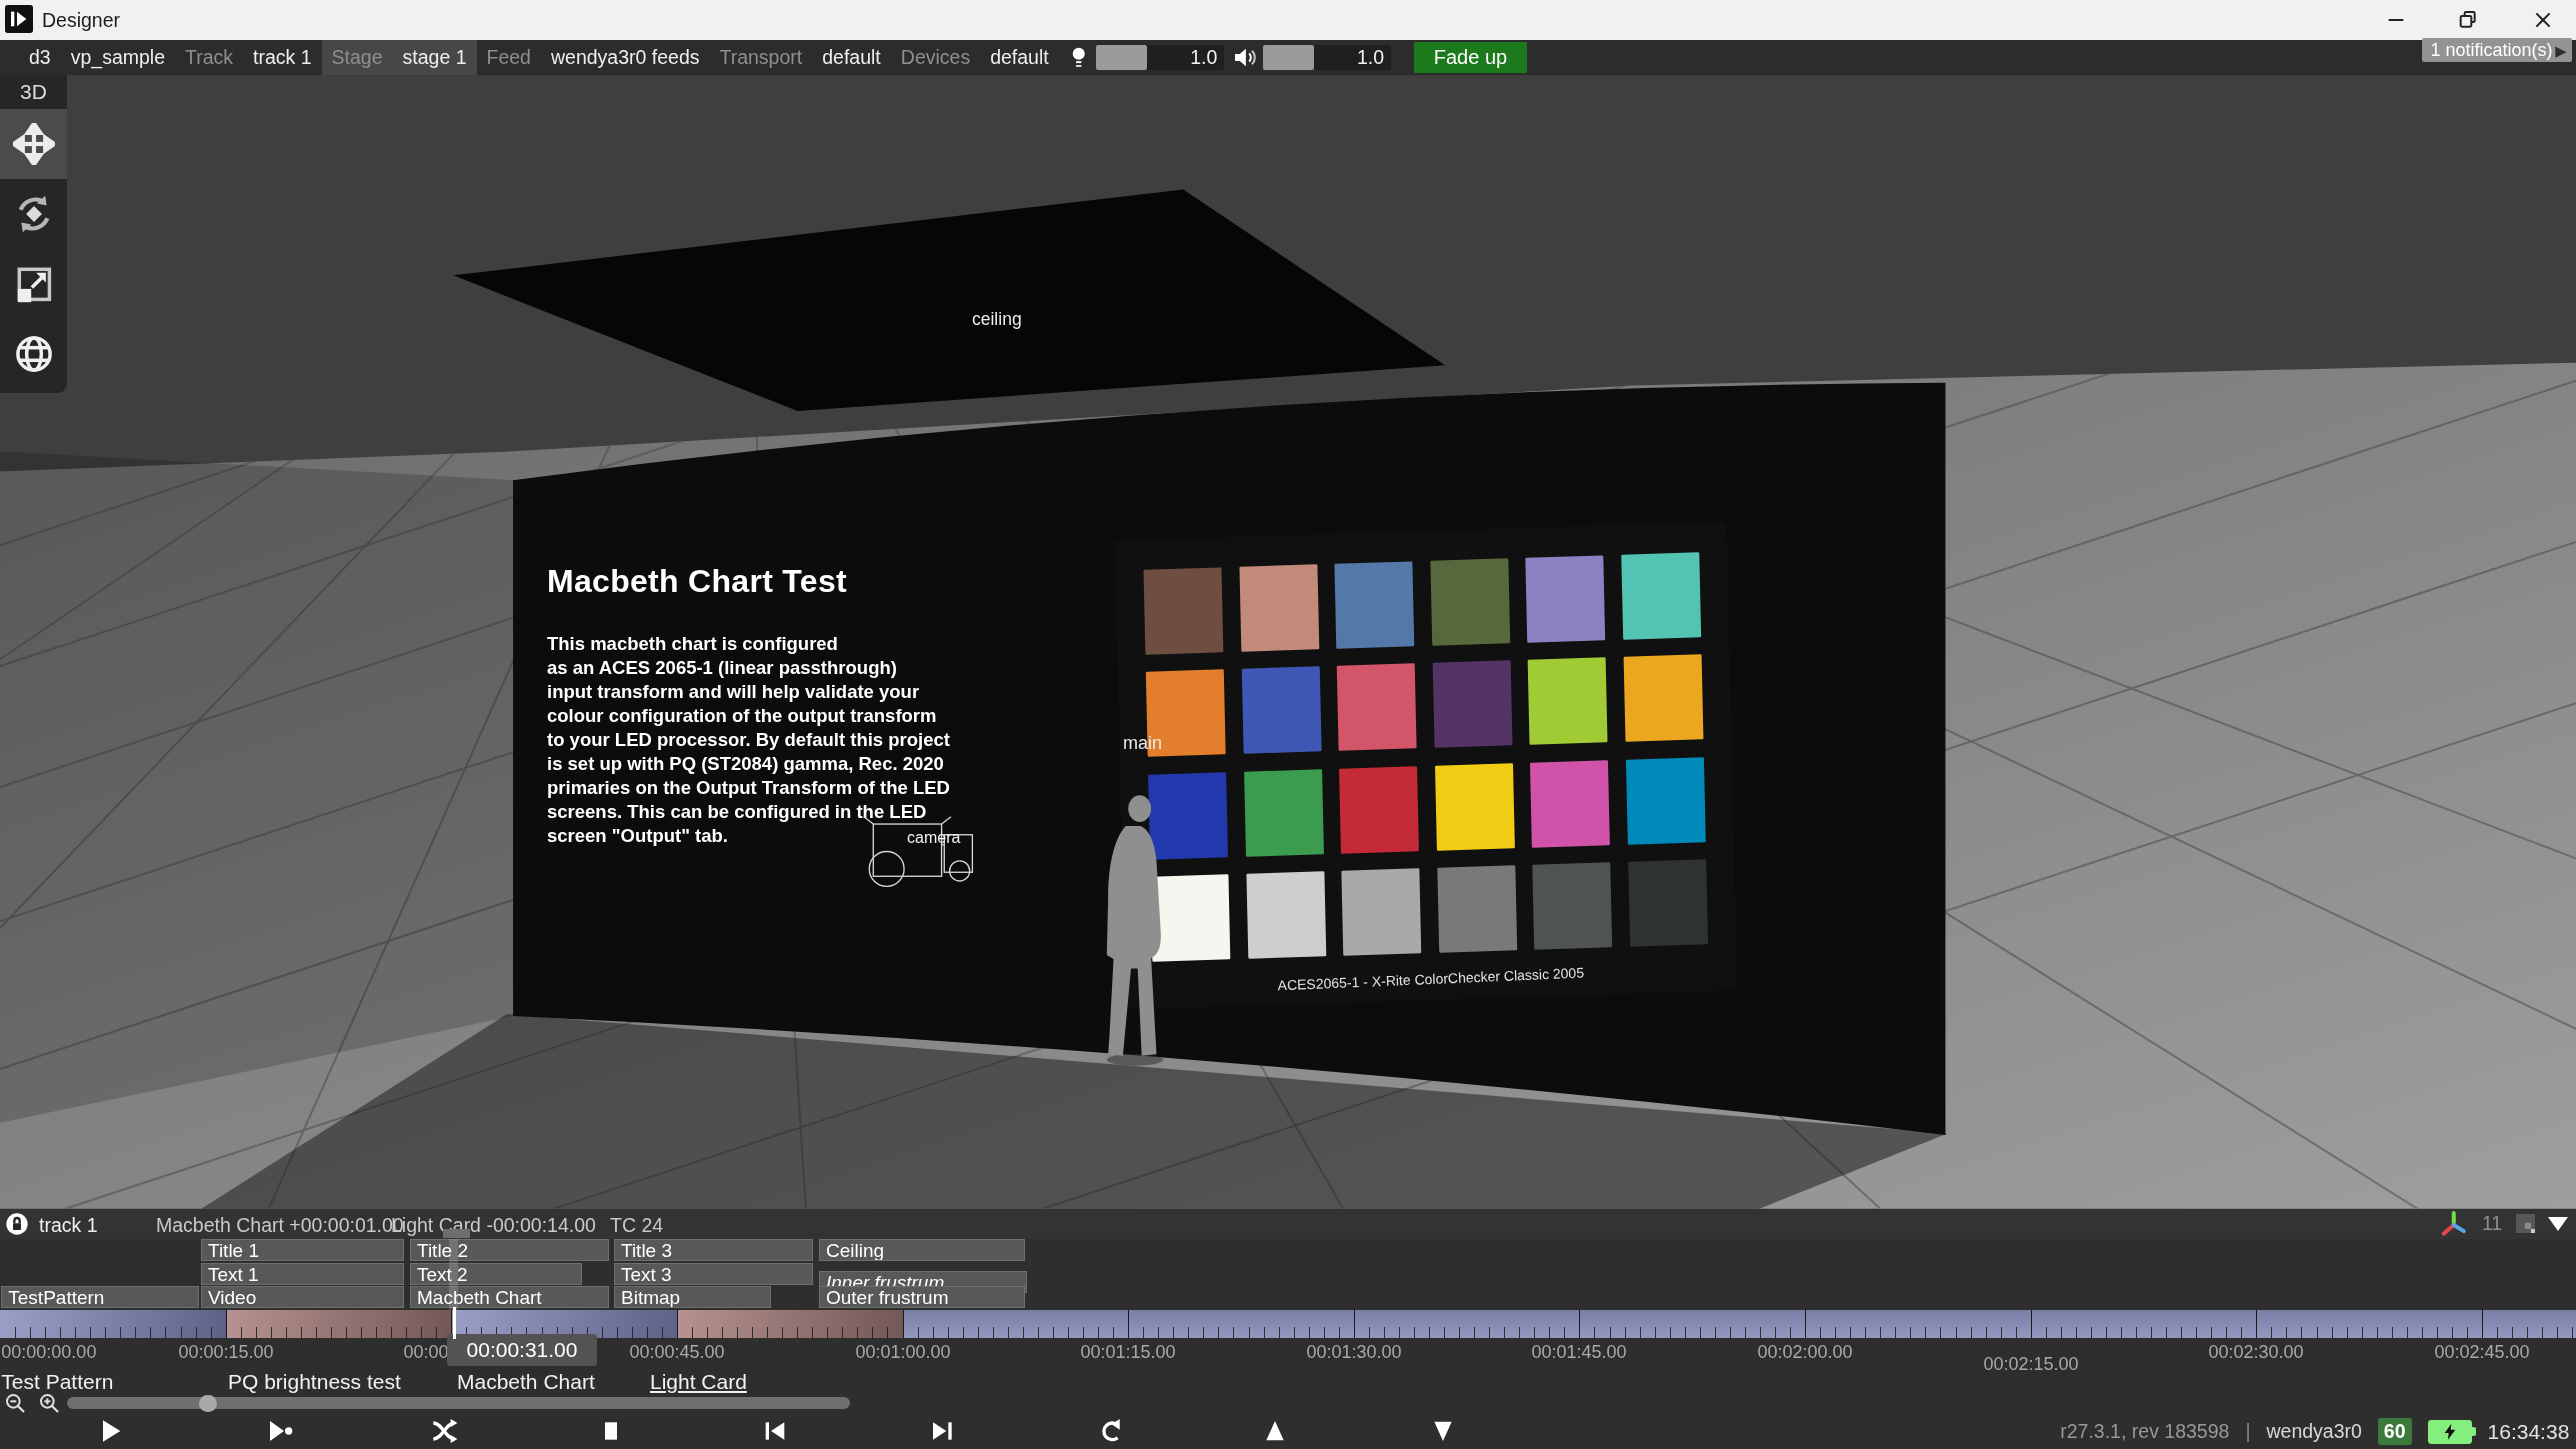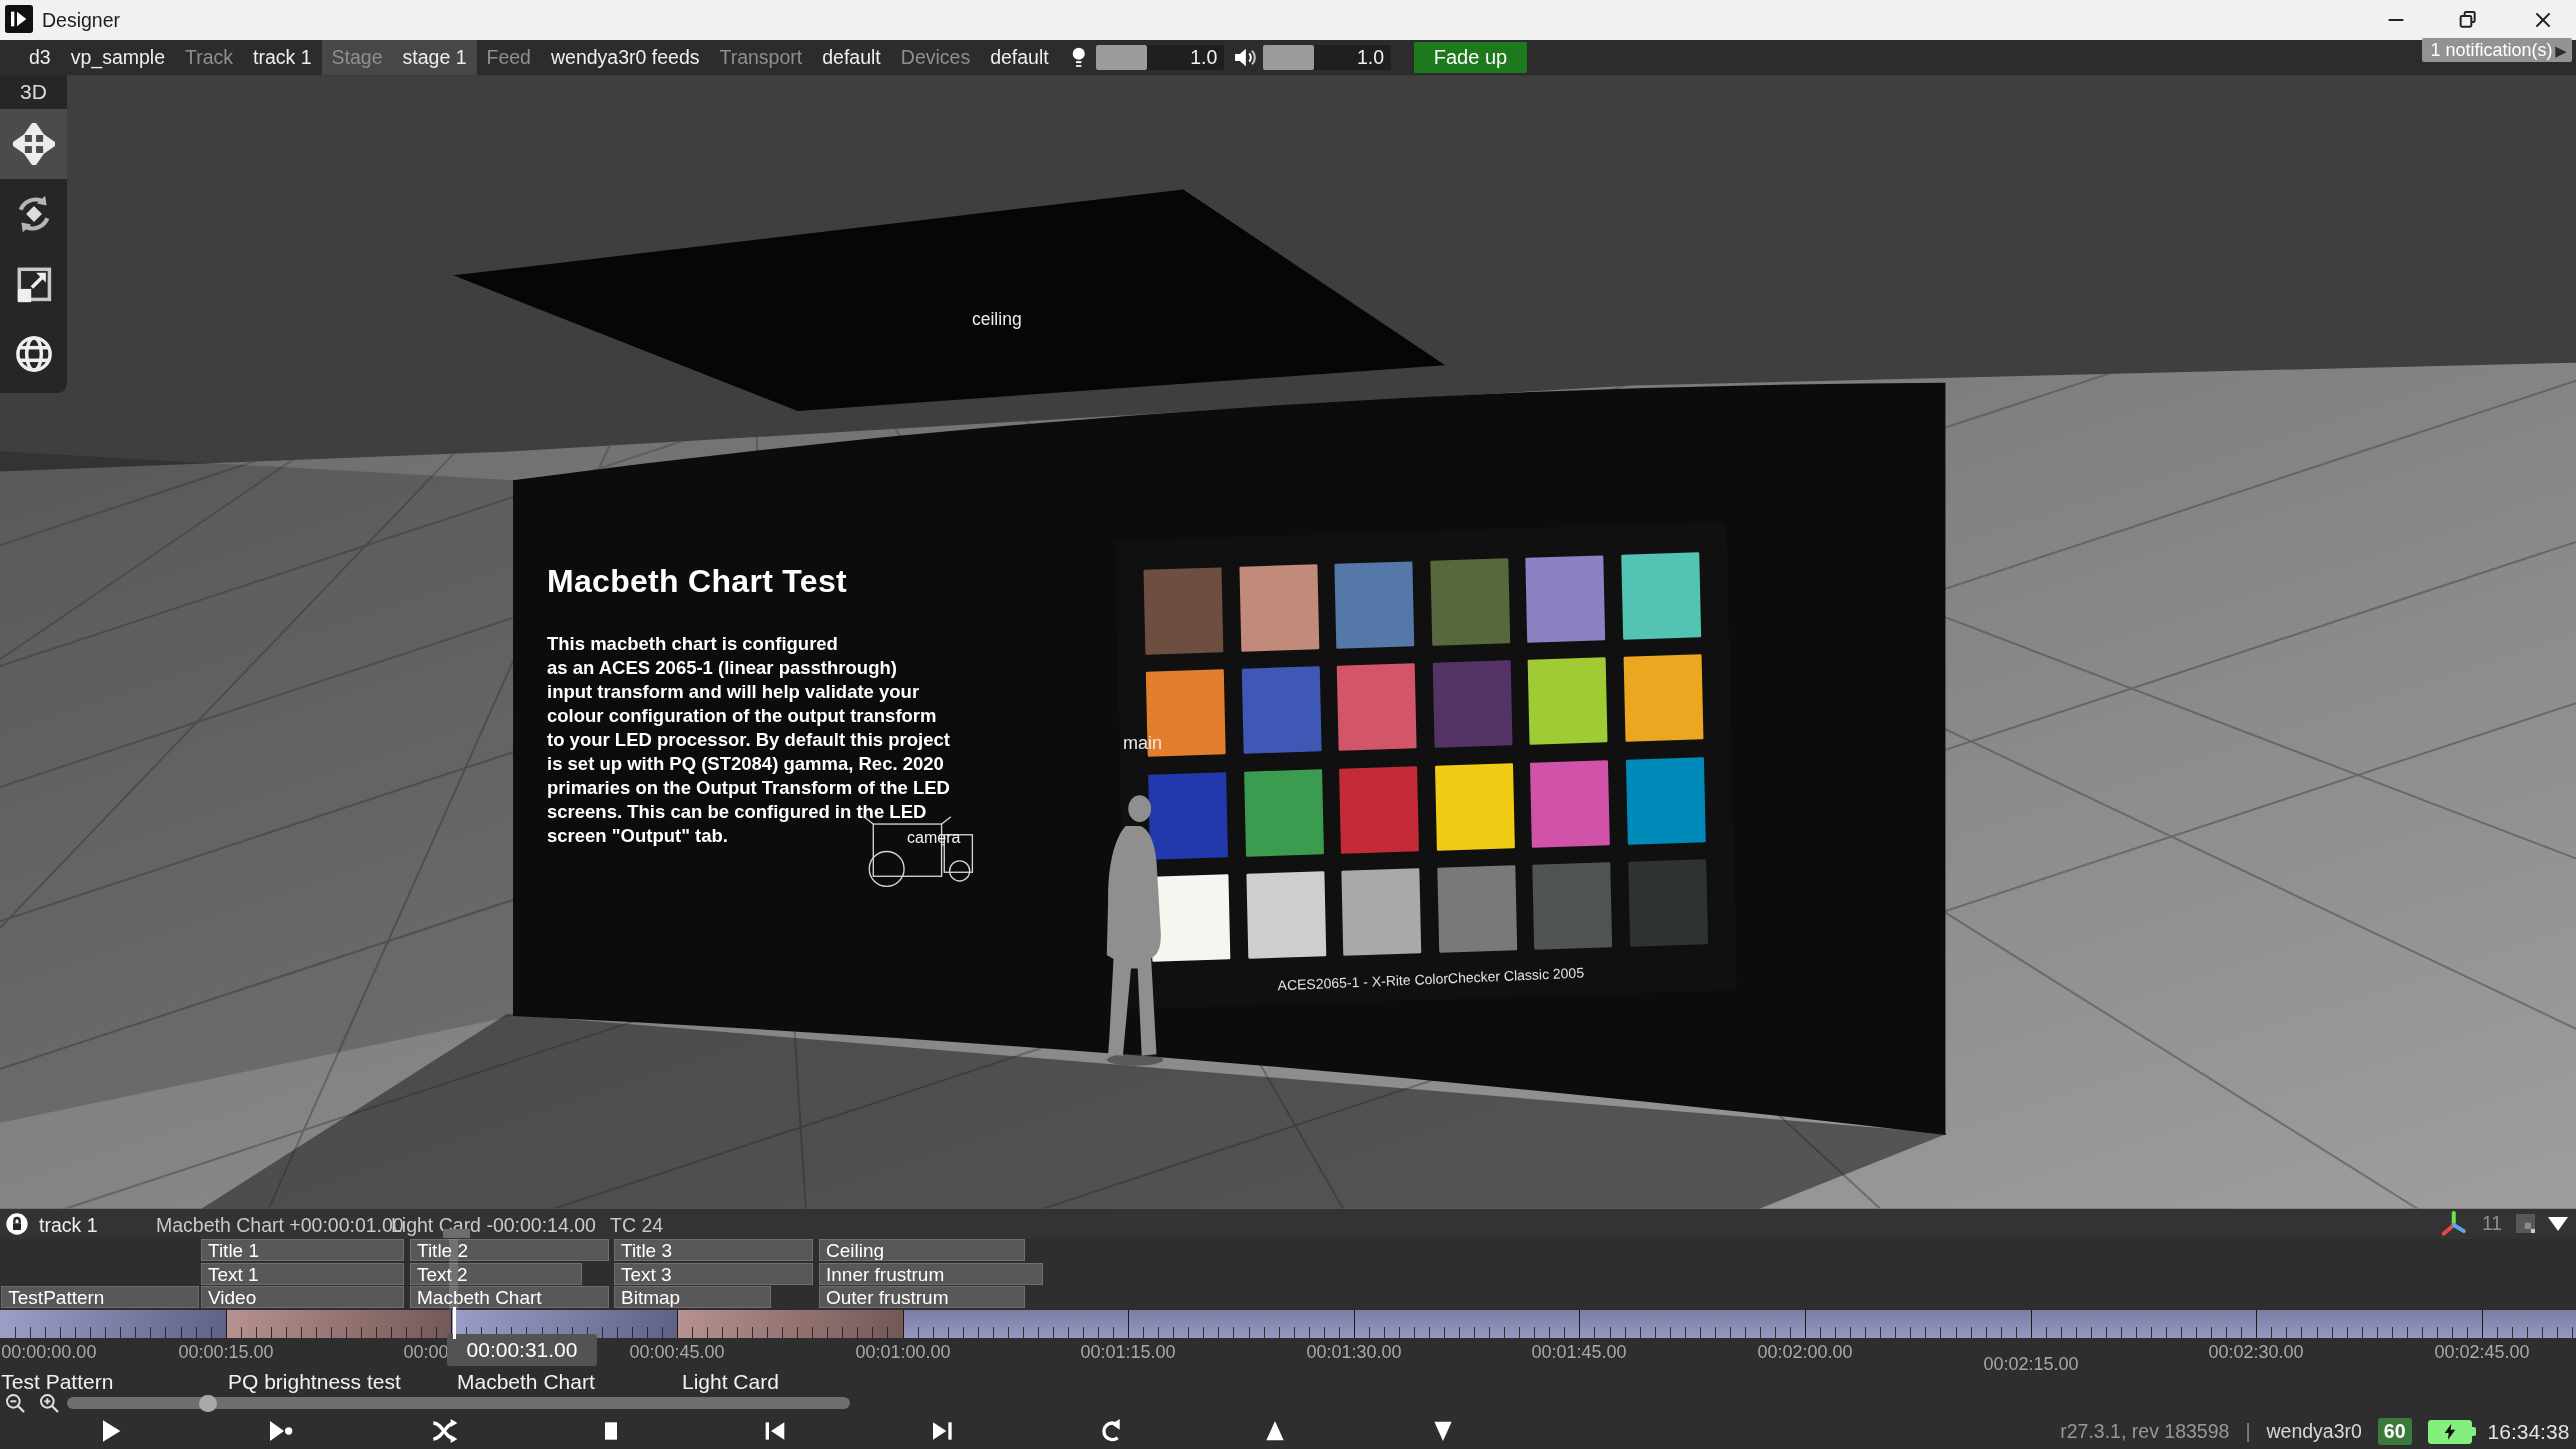--- a/index.html
+++ b/index.html
@@ -351,21 +351,21 @@
     </div>
 
     <div id="layers">
         <div class="blk" style="left: 201px; width: 203px; top: 30px;">Title 1</div>
         <div class="blk" style="left: 410px; width: 199px; top: 30px;">Title 2</div>
         <div class="blk" style="left: 614px; width: 199px; top: 30px;">Title 3</div>
         <div class="blk" style="left: 819px; width: 206px; top: 30px;">Ceiling</div>
         <div class="blk" style="left: 201px; width: 203px; top: 54px;">Text 1</div>
         <div class="blk" style="left: 410px; width: 172px; top: 54px;">Text 2</div>
         <div class="blk" style="left: 614px; width: 199px; top: 54px;">Text 3</div>
-        <div class="blk" style="left: 819px; width: 224px; top: 54px;">Inner frustrum</div>
+        <div class="blk" style="left: 819px; width: 208px; top: 62px; font-style: italic;">Inner frustrum</div>
         <div class="blk" style="left: 1.3px; width: 198px; top: 77px;">TestPattern</div>
         <div class="blk" style="left: 201px; width: 203px; top: 77px;">Video</div>
         <div class="blk" style="left: 410px; width: 199px; top: 77px;">Macbeth Chart</div>
         <div class="blk" style="left: 614px; width: 157px; top: 77px;">Bitmap</div>
         <div class="blk" style="left: 819px; width: 206px; top: 77px;">Outer frustrum</div>
       </div>
     <div id="playtab"></div>
     <div id="playcol"></div>
 
     <div id="band">
@@ -570,21 +570,21 @@
         <div class="rlab" style="left: 1805px; transform: translateX(-50%);">00:02:00.00</div>
         <div class="rlab" style="left: 2031px; transform: translateX(-50%); margin-top: 12px;">00:02:15.00</div>
         <div class="rlab" style="left: 2256px; transform: translateX(-50%);">00:02:30.00</div>
         <div class="rlab" style="left: 2482px; transform: translateX(-50%);">00:02:45.00</div>
       </div>
     <div id="curbox">00:00:31.00</div>
     <div id="secnames">
         <div class="secname" style="left: 1.3px;">Test Pattern</div>
         <div class="secname" style="left: 228px;">PQ brightness test</div>
         <div class="secname" style="left: 457px;">Macbeth Chart</div>
-        <div class="secname" style="left: 682px;">Light Card</div>
+        <div class="secname" style="left: 650px; text-decoration: underline;">Light Card</div>
       </div>
 
     <div id="zoomrow">
       <div class="zbtn" style="left:4px">
         <svg width="24" height="24" viewBox="0 0 36 36">
             <circle cx="14" cy="14" r="9.5" stroke="#e0e0e0" stroke-width="3" fill="none"></circle>
             <line x1="21" y1="21" x2="30" y2="30" stroke="#e0e0e0" stroke-width="3.5"></line>
             <line x1="9.5" y1="14" x2="18.5" y2="14" stroke="#e0e0e0" stroke-width="3"></line>
           </svg>
       </div>

